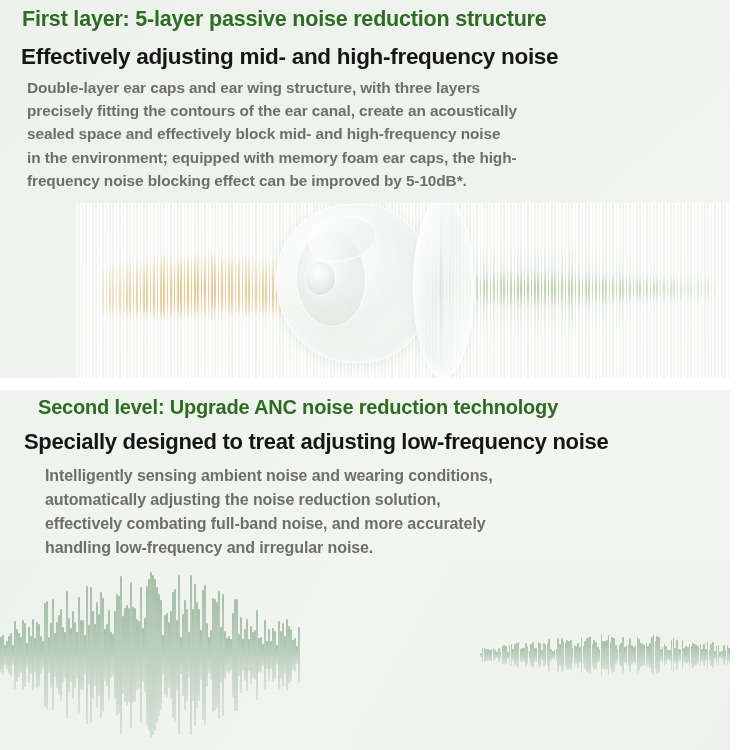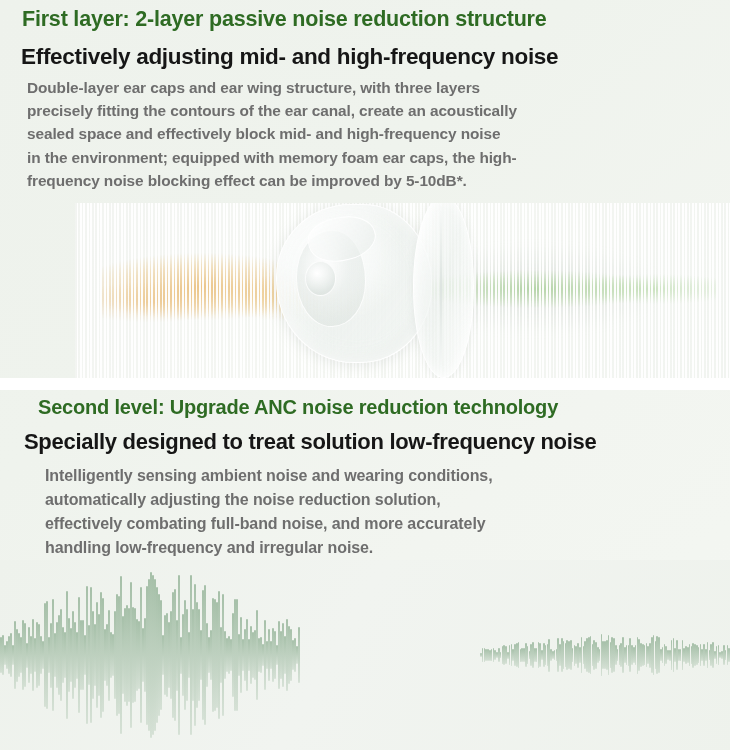--- a/index.html
+++ b/index.html
@@ -152,21 +152,21 @@
   .wf-left{ left:0; width:300px; }
   .wf-right{ left:480px; width:270px; }
 </style>
 </head>
 <body>
 
 <div class="page">
 
   <div class="sec1">
 
-    <div id="s1-title" class="h-green">First layer: 2-layer passive noise reduction structure</div>
+    <div id="s1-title" class="h-green">First layer: 5-layer passive noise reduction structure</div>
 
     <div id="s1-sub" class="h-black">Effectively adjusting mid- and high-frequency noise</div>
 
     <div id="s1-body" class="body-txt">Double-layer ear caps and ear wing structure, with three layers
 precisely fitting the contours of the ear canal, create an acoustically
 sealed space and effectively block mid- and high-frequency noise
 in the environment; equipped with memory foam ear caps, the high-
 frequency noise blocking effect can be improved by 5-10dB*.</div>
 
     <div class="img1-wrap">
@@ -188,21 +188,21 @@
       <div class="wave-stripes"></div>
     </div>
   </div>
 
   <div class="gap-white"></div>
 
   <div class="sec2">
 
     <div id="s2-title" class="h-green">Second level: Upgrade ANC noise reduction technology</div>
 
-    <div id="s2-sub" class="h-black">Specially designed to treat solution low-frequency noise</div>
+    <div id="s2-sub" class="h-black">Specially designed to treat adjusting low-frequency noise</div>
 
     <div id="s2-body" class="body-txt">Intelligently sensing ambient noise and wearing conditions,
 automatically adjusting the noise reduction solution,
 effectively combating full-band noise, and more accurately
 handling low-frequency and irregular noise.</div>
 
     <div class="img2-wrap">
 
       <div class="wf wf-left" id="wf-left">
           <span style="left:0.0px;height:35.9px;bottom:77.1px;"></span>

